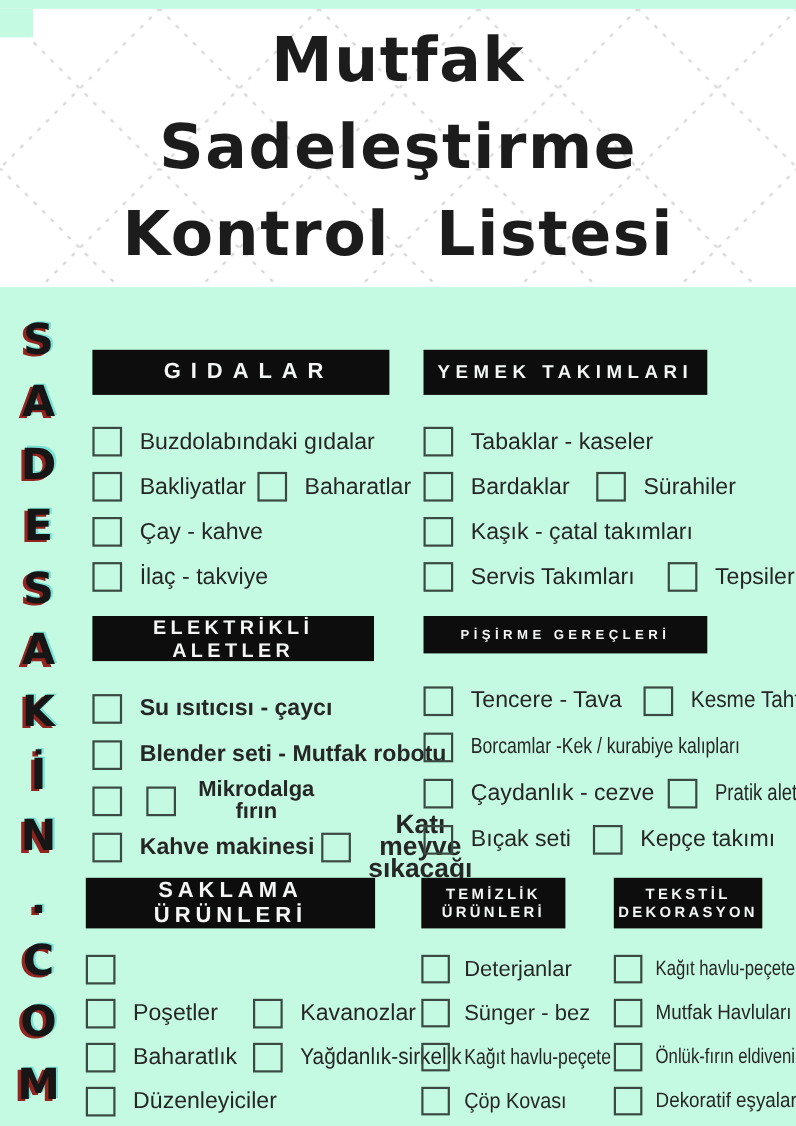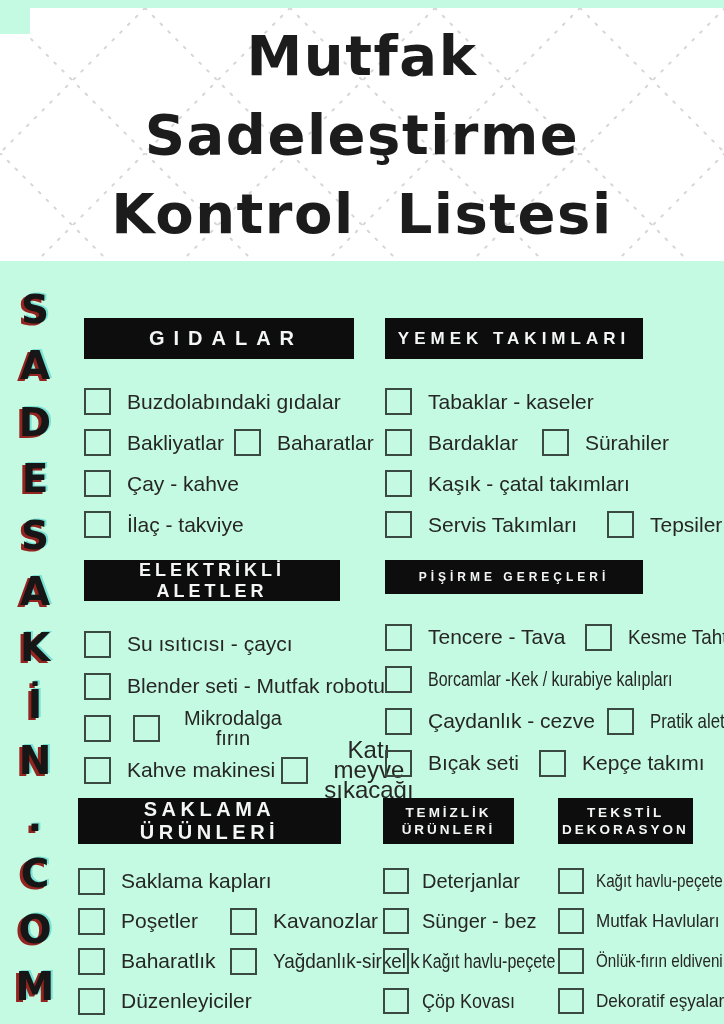--- a/index.html
+++ b/index.html
@@ -47,21 +47,21 @@
   .ml6{margin-left:6px;} .ml10{margin-left:10px;} .ml12{margin-left:12px;}
   .ml14{margin-left:14px;} .ml20{margin-left:20px;} .ml24{margin-left:24px;}
   .ml30{margin-left:30px;} .ml32{margin-left:32px;}
 
   #sec-gidalar{left:84px;top:318px;width:300px;}
   #sec-gidalar .bar{width:256px;height:41px;font-size:20px;letter-spacing:9px;padding-left:14px;}
   #sec-yemek{left:385px;top:318px;width:330px;}
   #sec-yemek .bar{width:258px;height:41px;font-size:17px;letter-spacing:5px;}
   #sec-elektrikli{left:84px;top:560px;width:302px;}
   #sec-elektrikli .bar{width:256px;height:41px;font-size:18px;letter-spacing:4px;}
-  #sec-elektrikli .row{height:42px;}
+  #sec-elektrikli .row{height:42px;font-weight:bold;}
   #sec-pisirme{left:385px;top:560px;width:334px;}
   #sec-pisirme .bar{width:258px;height:34px;font-size:12px;letter-spacing:4px;}
   #sec-pisirme .row{height:42px;}
   #sec-saklama{left:78px;top:798px;width:308px;}
   #sec-saklama .bar{width:263px;height:46px;font-size:20px;letter-spacing:4.5px;}
   #sec-saklama .rows{margin-top:17px;}
   #sec-saklama .row{height:40px;}
   #sec-temizlik{left:383px;top:798px;width:168px;}
   #sec-temizlik .bar{width:131px;height:46px;font-size:13.5px;letter-spacing:3px;line-height:17px;}
   #sec-temizlik .rows{margin-top:17px;text-align:right;}
@@ -218,21 +218,20 @@
         <span class="lbl">Kepçe takımı</span>
       </div>
     </div>
   </div>
 
   <div class="section" id="sec-saklama">
     <div class="bar">SAKLAMA ÜRÜNLERİ</div>
     <div class="rows">
       <div class="row">
         <span class="cb"></span>
-        <span class="lbl">Saklama kapları</span>
       </div>
       <div class="row">
         <span class="cb"></span>
         <span class="lbl">Poşetler</span>
         <span class="cb ml32"></span>
         <span class="lbl">Kavanozlar</span>
       </div>
       <div class="row">
         <span class="cb"></span>
         <span class="lbl">Baharatlık</span>

